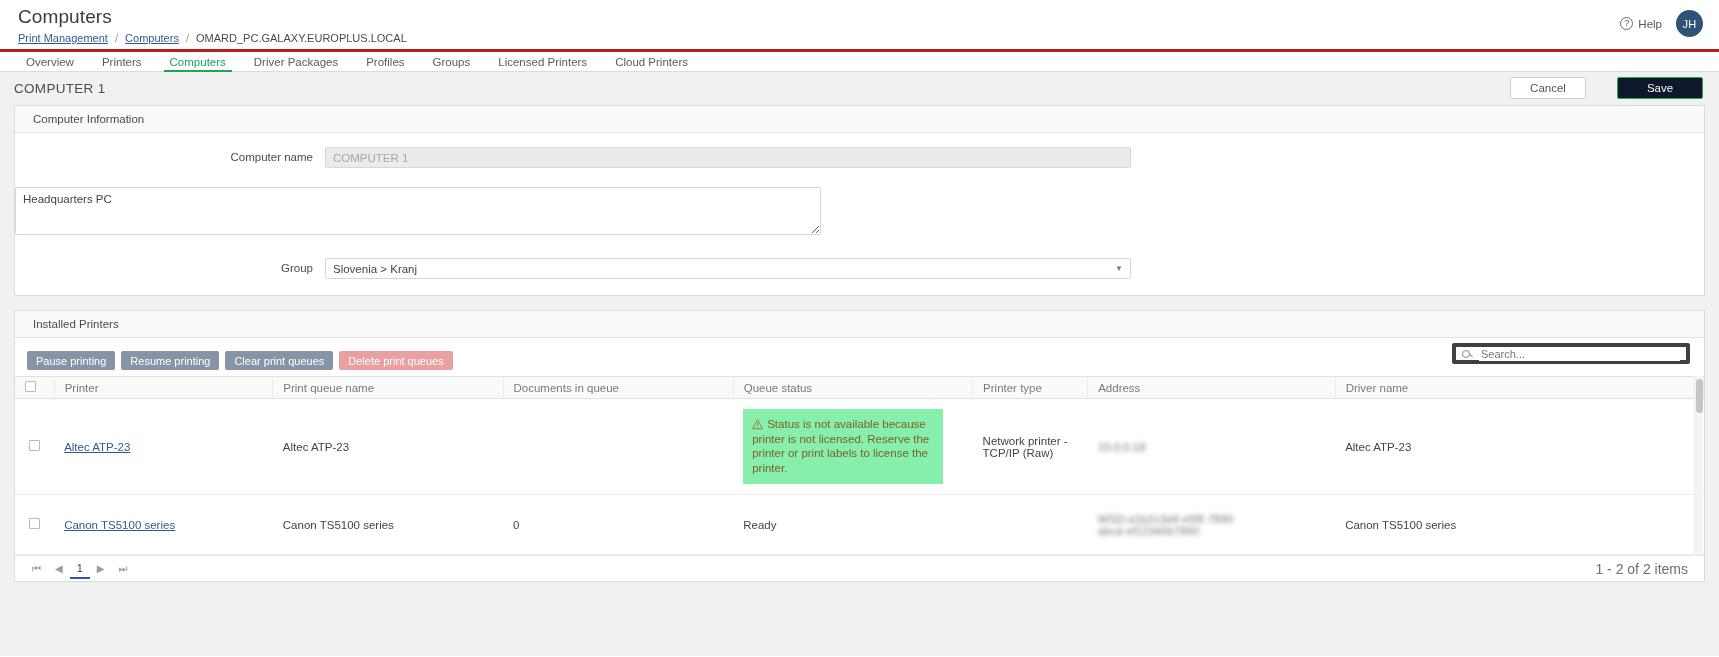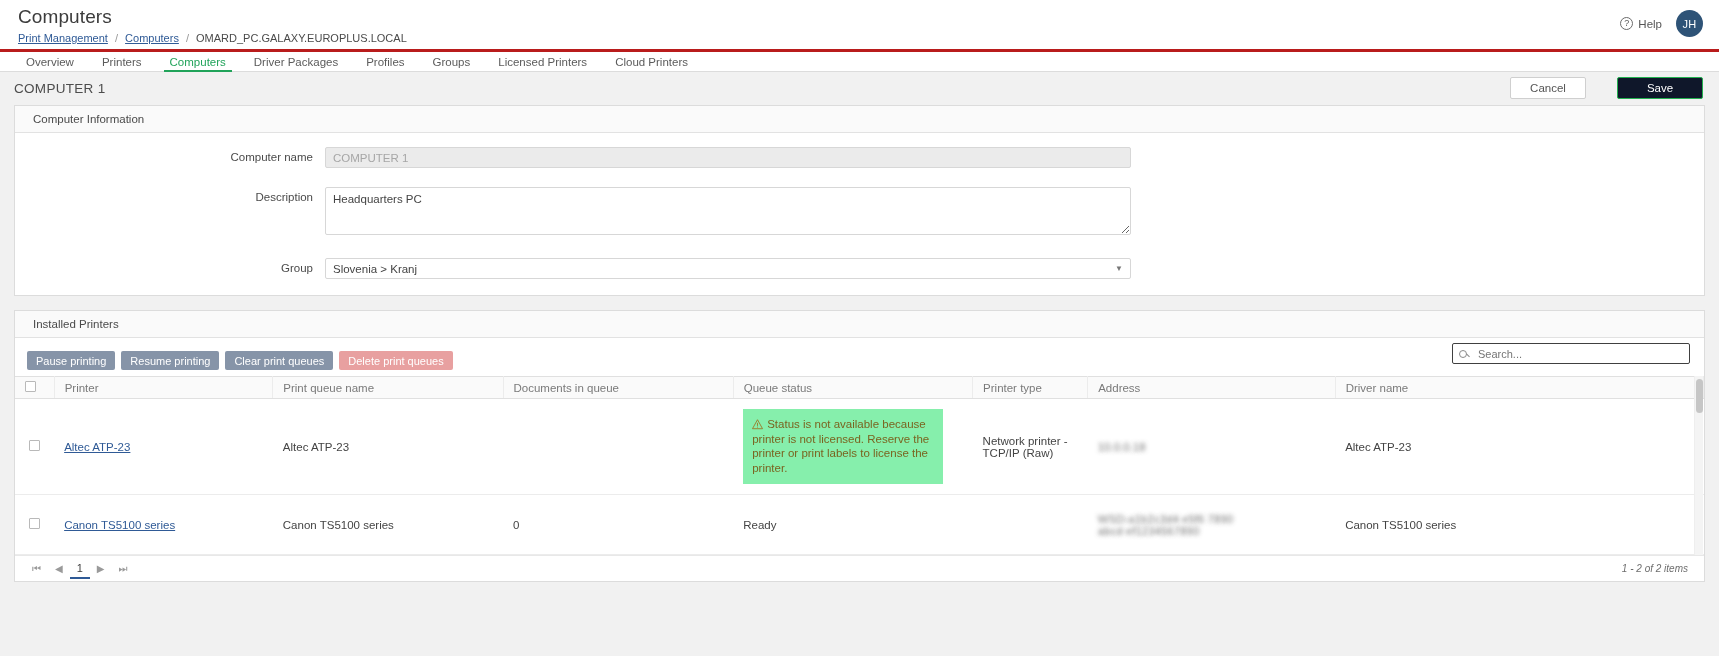--- a/index.html
+++ b/index.html
@@ -169,21 +169,21 @@
     color: #fff; font-size: 11px; padding: 0 9px;
     margin-right: 6px; cursor: pointer;
     background: #8694a8;
     font-family: "Liberation Sans", sans-serif;
     margin-top: 7px;
   }
   .tbtn.danger { background: #e8a0a0; }
   .searchbox {
     position: absolute; right: 14px; top: 5px;
     width: 238px; height: 21px;
-    border: 1px solid #404040; border-radius: 2px;
+    border: 4px solid #404040; border-radius: 2px;
     display: flex; align-items: center; padding: 0 6px;
     background: #fff;
   }
   .searchbox input {
     border: none; outline: none; flex: 1;
     font-size: 11px; color: #555; margin-left: 9px;
     font-family: "Liberation Sans", sans-serif;
   }
   .mag {
     width: 8px; height: 8px; border: 1.3px solid #8a8a8a;
@@ -253,21 +253,21 @@
   .pgbtn {
     color: #9a9a9a; font-size: 10px; padding: 0 7px; cursor: pointer;
     user-select: none;
   }
   .pgnum {
     font-size: 11px; color: #3e3e3e; padding: 0 7px;
     border-bottom: 2px solid #2f5a96; line-height: 18px; cursor: pointer;
   }
   .pginfo {
     position: absolute; right: 16px;
-    font-size: 10px; color: #6e6e6e; font-style: italic;
+    font-size: 14px; color: #6e6e6e;
   }
 </style>
 </head>
 <body>
 
 <div class="topbar">
   <div class="page-heading">Computers</div>
   <div class="breadcrumb">
     <a href="#">Print Management</a>
     <span class="sep">/</span>
@@ -311,21 +311,20 @@
     <div class="panel-body">
 
       <div class="formrow">
         <div class="lbl">Computer name</div>
         <div class="field">
           <input class="inp" disabled="" value="COMPUTER 1" style="">
         </div>
       </div>
 
       <div class="formrow">
-        <div class="lbl">Description</div>
         <div class="field">
           <textarea class="inp" style="">Headquarters PC</textarea>
         </div>
       </div>
 
       <div class="formrow" style="margin-bottom:0;">
         <div class="lbl">Group</div>
         <div class="field selectwrap">
           <input class="inp" readonly="" value="Slovenia &gt; Kranj" style="">
           <span class="caret">▼</span>

